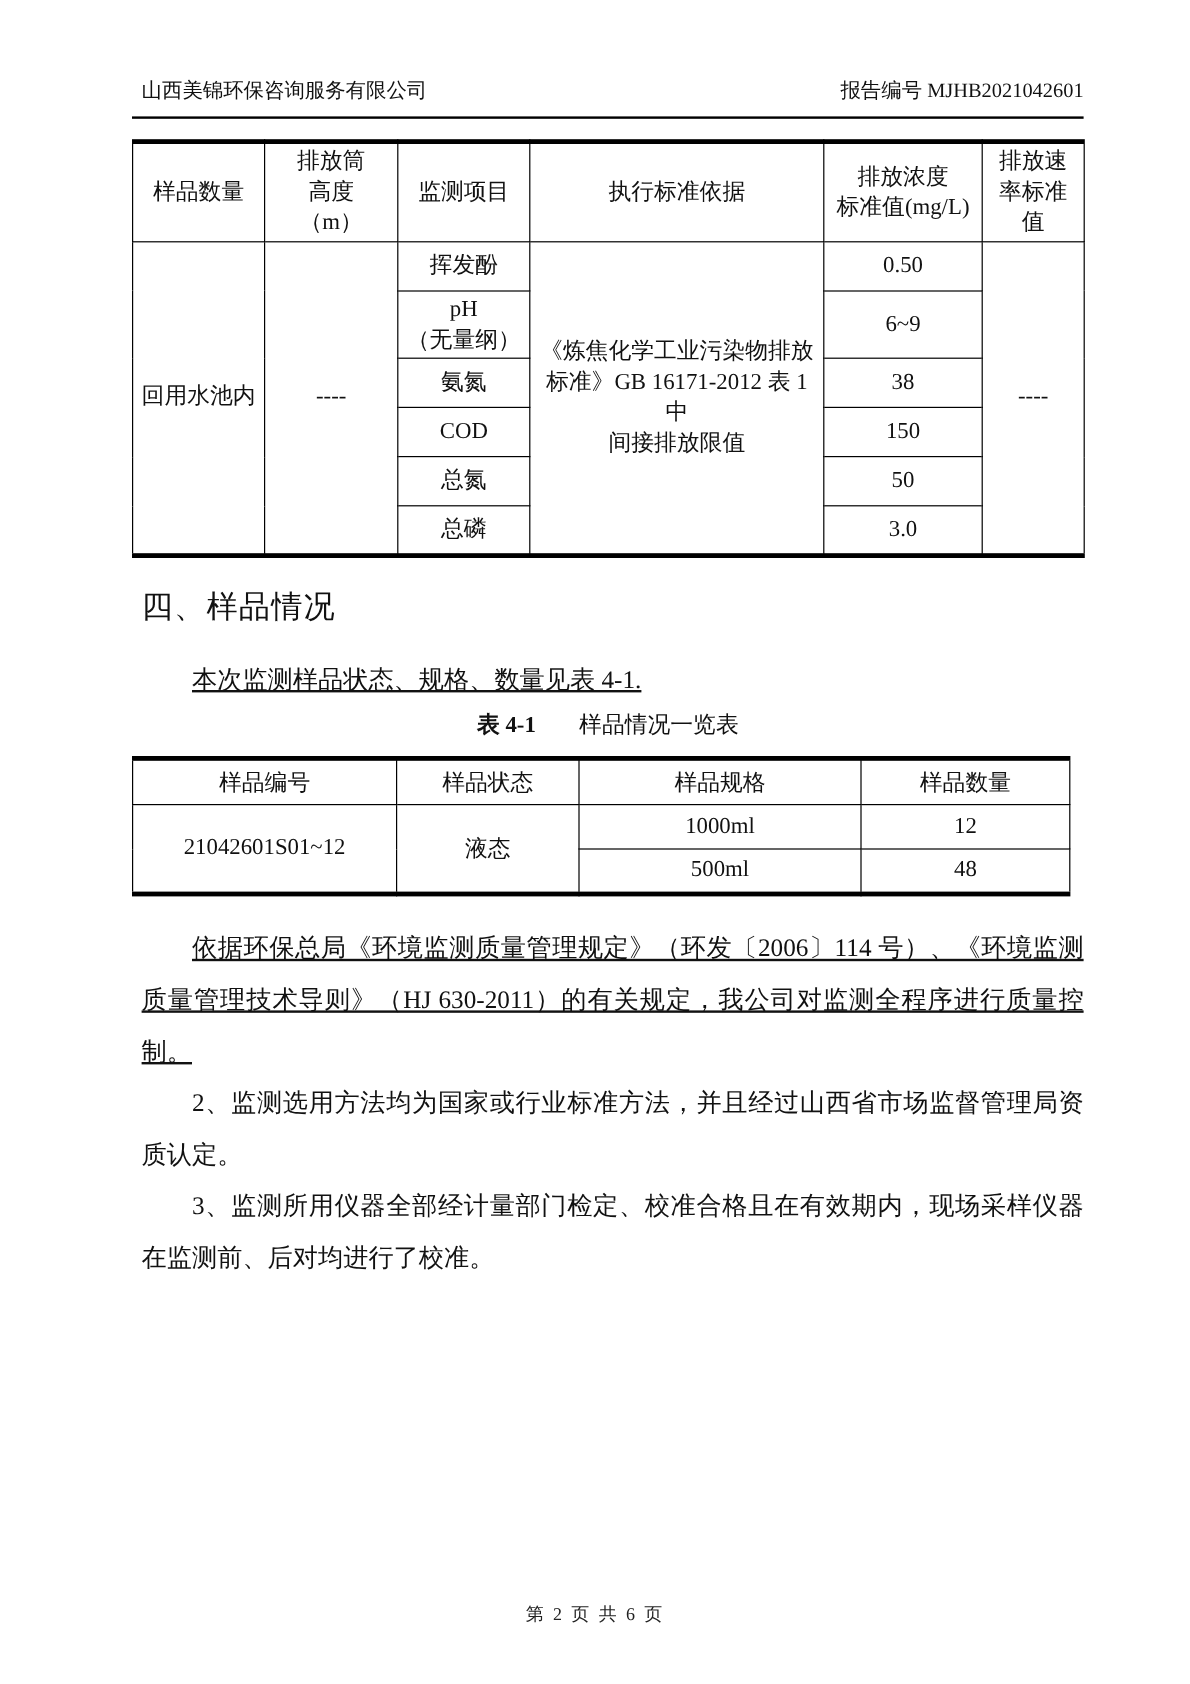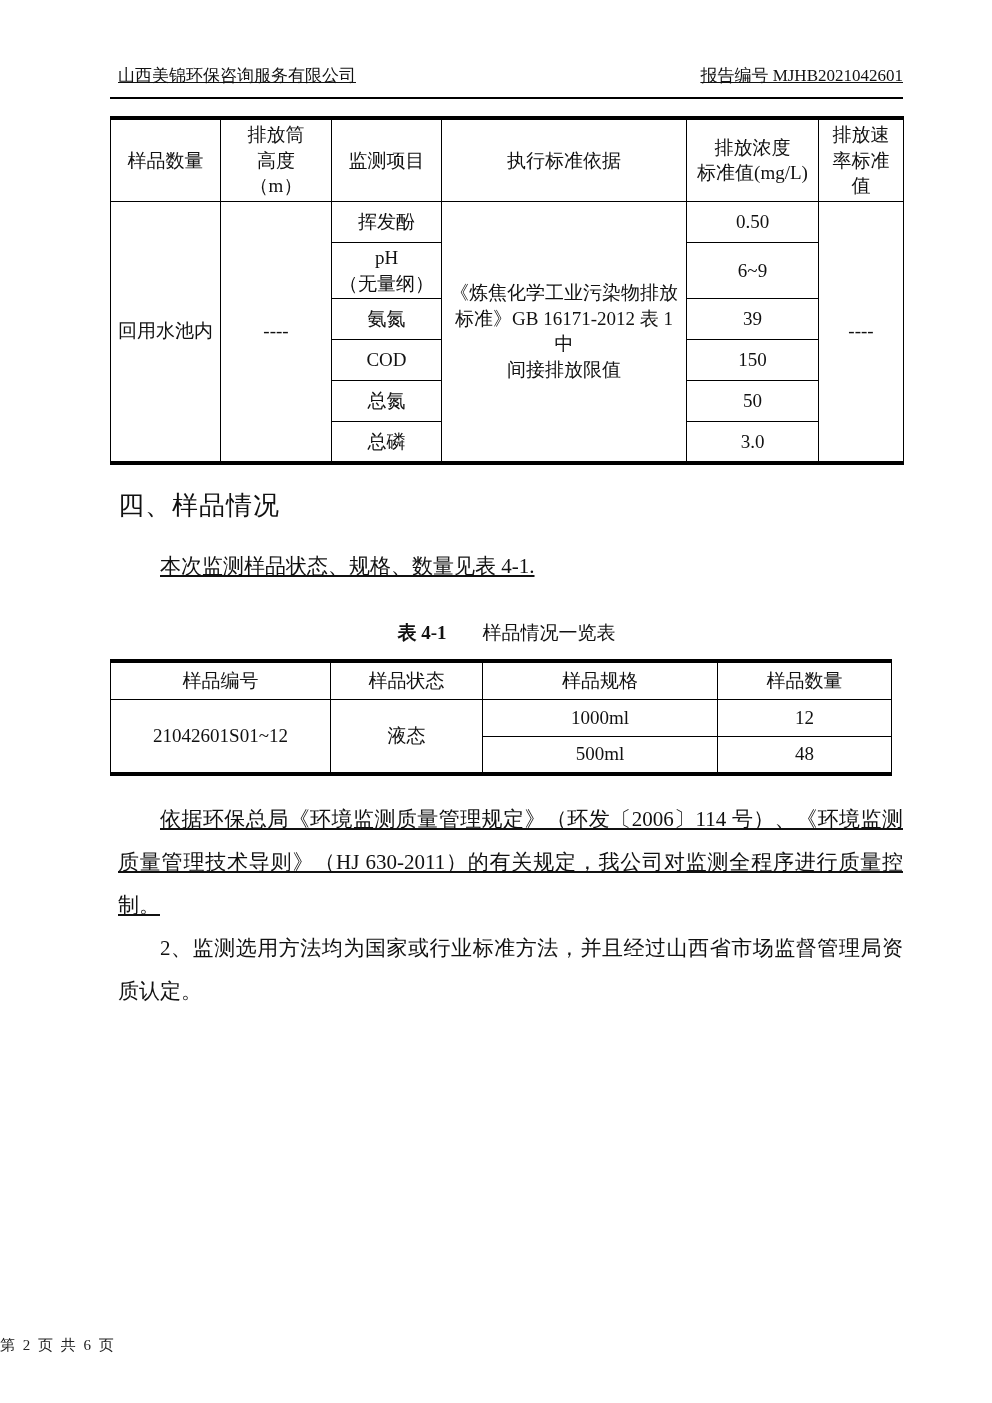--- a/index.html
+++ b/index.html
@@ -16,21 +16,20 @@
     padding: 0 89px 0 110px;
     position: relative;
   }
   
   .doc-header {
     display: flex; justify-content: space-between; align-items: flex-end;
     margin-top: 64px;
     padding: 0 0 10px 8px;
     border-bottom: 2px solid #000;
     font-size: 17px;
-    text-decoration: underline;
   }
   
   table { border-collapse: collapse; table-layout: fixed; text-align: center; }
   .t1 {
     width: 793px; margin-top: 17px; font-size: 19px;
     border-top: 4px solid #000; border-bottom: 4px solid #000;
   }
   .t1 th, .t1 td {
     border: 1.5px solid #000; font-weight: normal;
     vertical-align: middle; padding: 2px 4px; line-height: 1.35;
@@ -52,25 +51,25 @@
   .h2 {
     font-size: 26px; font-weight: normal; letter-spacing: 1px;
     margin: 23px 0 0 8px;
   }
   .body-text {
     font-size: 21px; line-height: 43px;
     margin-left: 8px; text-align: justify;
   }
   .indent { text-indent: 2em; }
   .mt1 { margin-top: 22px; text-decoration: underline; }
-  .caption { text-align: center; font-size: 19px; margin-top: 32px; }
+  .caption { text-align: center; font-size: 19px; margin-top: 3px; }
   .caption .lbl { font-weight: bold; margin-right: 1.9em; }
   .page-footer {
     position: absolute; left: 0; right: 0; top: 1272px;
-    font-size: 15px; letter-spacing: 2px; color: #222;
+    text-align: center; font-size: 15px; letter-spacing: 2px; color: #222;
   }
 </style>
 </head>
 <body>
 
 <div class="page">
 
   <div class="doc-header">
     <span>山西美锦环保咨询服务有限公司</span>
     <span>报告编号 MJHB2021042601</span>
@@ -111,21 +110,21 @@
         <td>0.50</td>
         <td rowspan="6">----</td>
       </tr>
       <tr class="data">
         <td class="pre">pH
 （无量纲）</td>
         <td>6~9</td>
       </tr>
       <tr class="data">
         <td class="pre">氨氮</td>
-        <td>39</td>
+        <td>38</td>
       </tr>
       <tr class="data">
         <td class="pre">COD</td>
         <td>150</td>
       </tr>
       <tr class="data">
         <td class="pre">总氮</td>
         <td>50</td>
       </tr>
       <tr class="data">
@@ -168,16 +167,17 @@
       <tr class="data">
         <td>500ml</td>
         <td>48</td>
       </tr>
     </tbody>
   </table>
 
 
   <p class="body-text indent mt1">依据环保总局《环境监测质量管理规定》（环发〔2006〕114 号）、《环境监测质量管理技术导则》（HJ 630-2011）的有关规定，我公司对监测全程序进行质量控制。</p>
   <p class="body-text indent">2、监测选用方法均为国家或行业标准方法，并且经过山西省市场监督管理局资质认定。</p>
+  <p class="body-text indent">3、监测所用仪器全部经计量部门检定、校准合格且在有效期内，现场采样仪器在监测前、后对均进行了校准。</p>
 
   <div class="page-footer">第 2 页 共 6 页</div>
 
 </div>
 
 </body></html>

